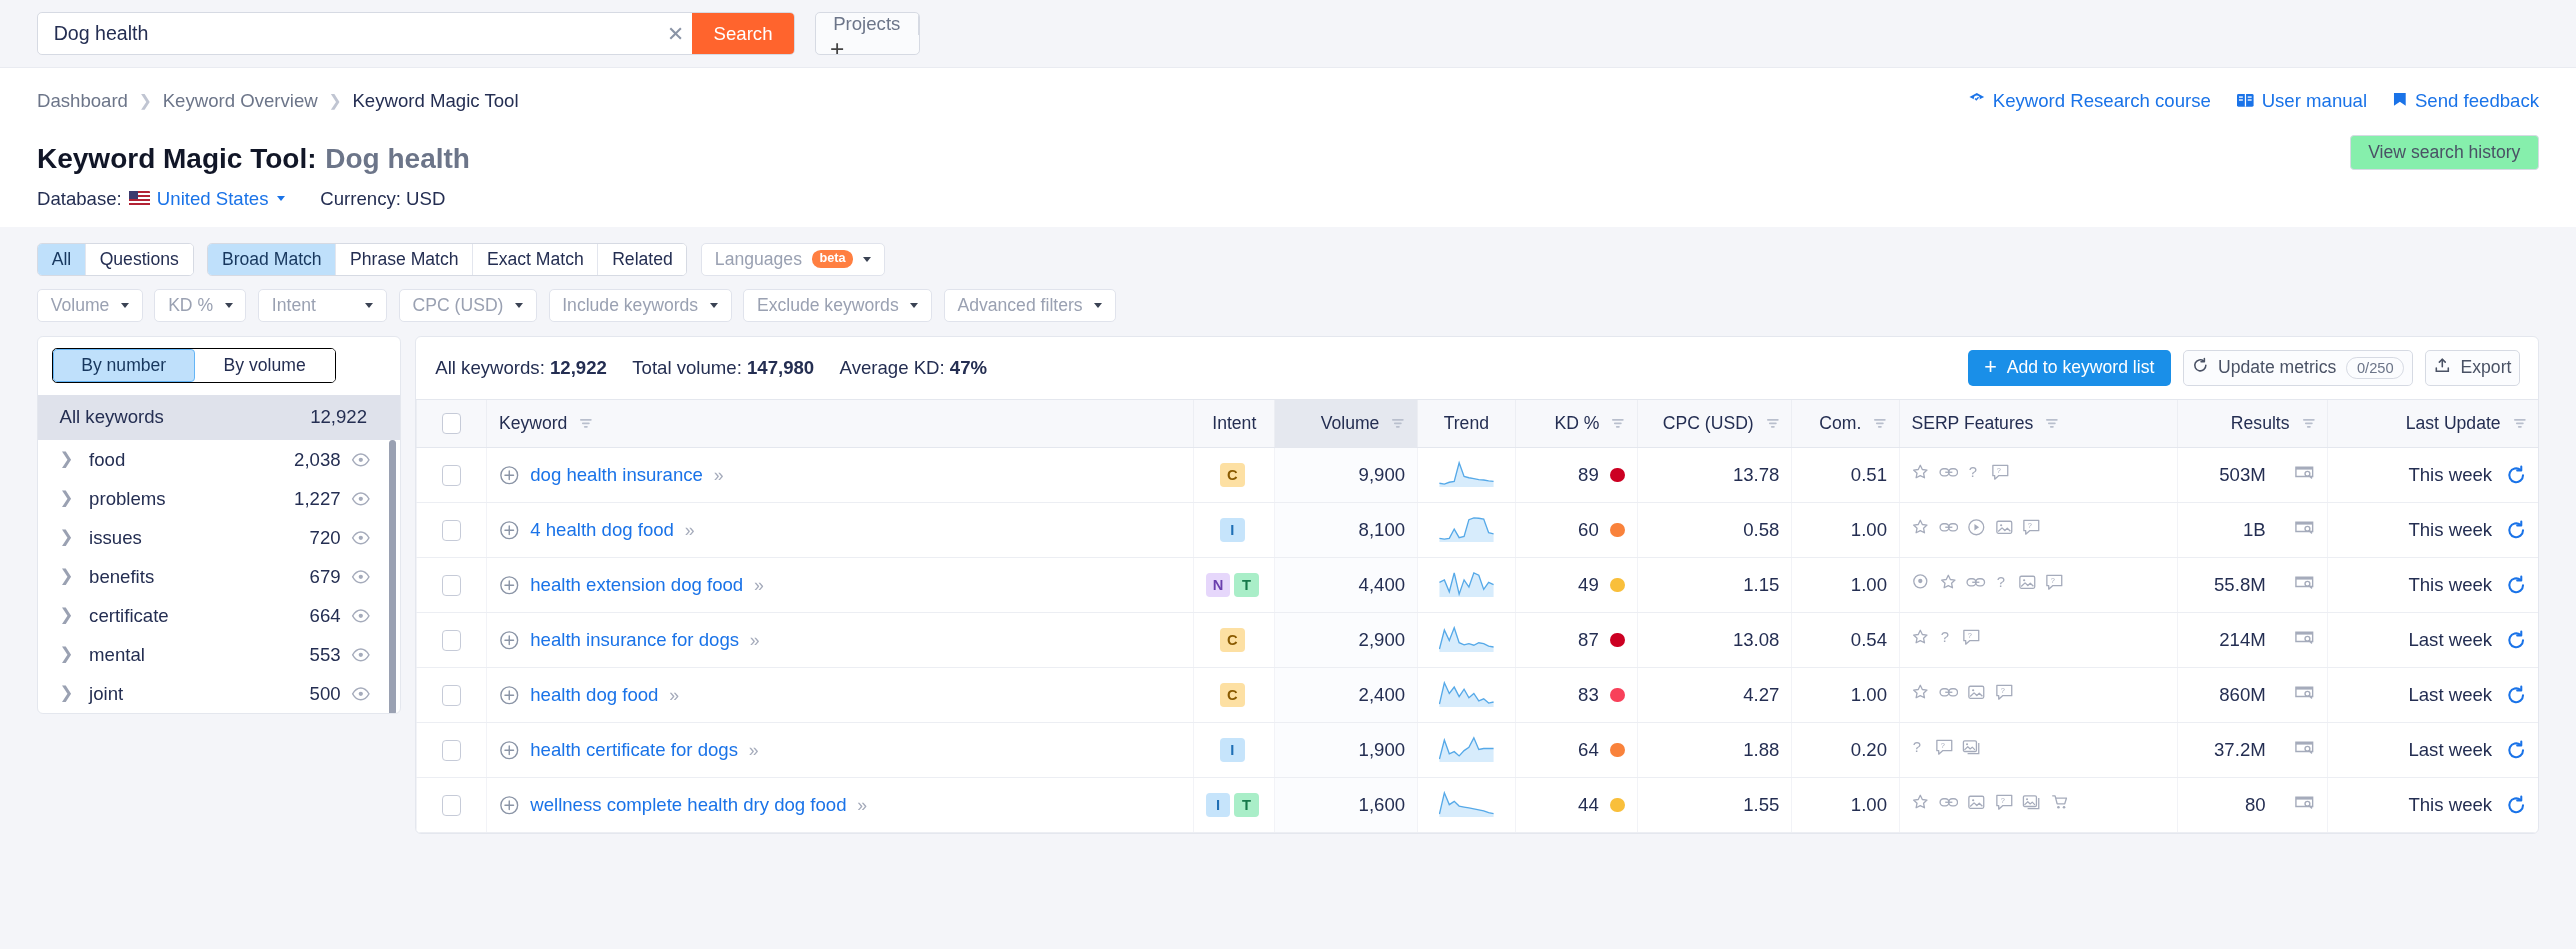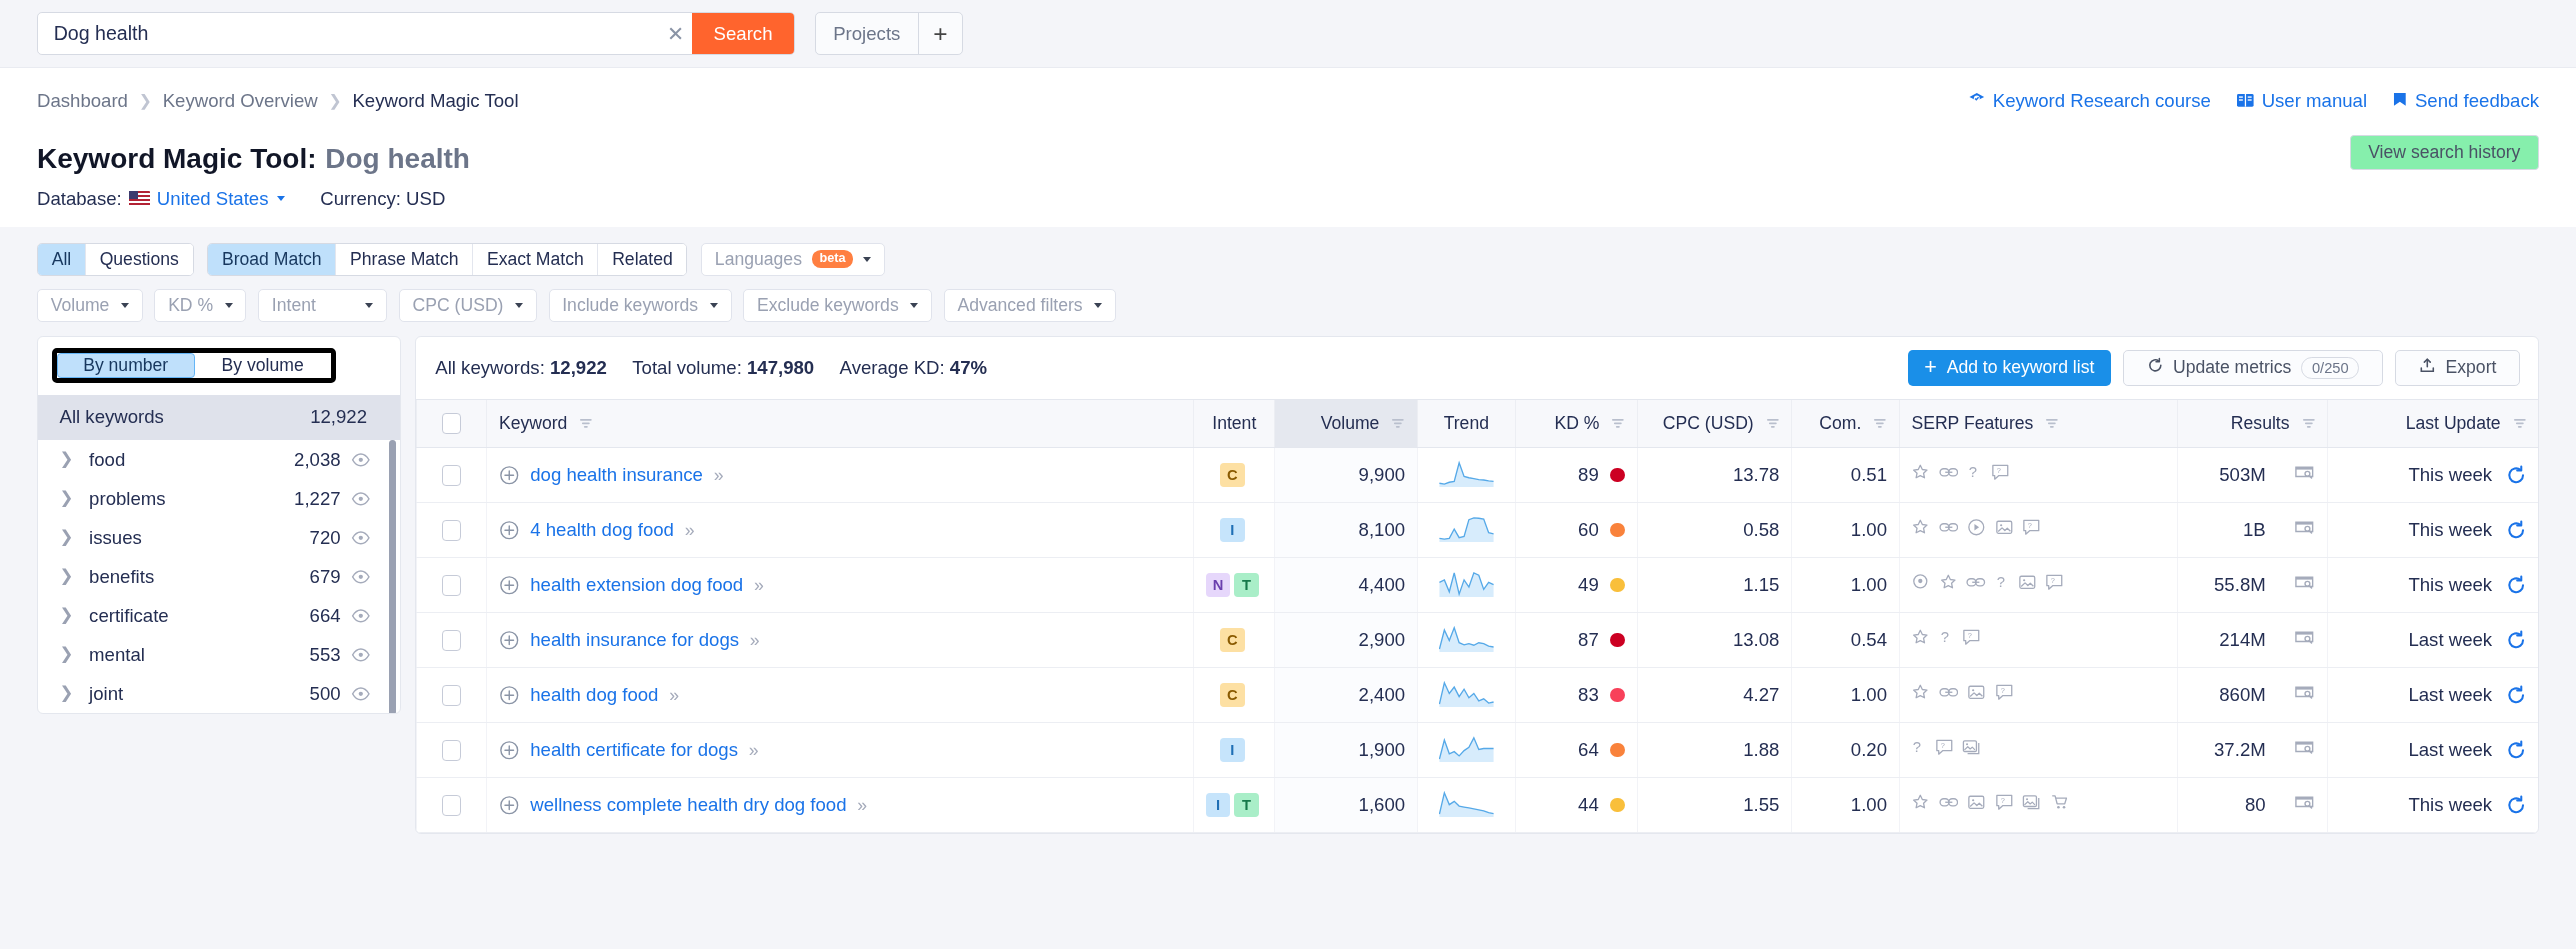--- a/index.html
+++ b/index.html
@@ -46,21 +46,21 @@
     user-select: none;
   }
   .search-btn {
     background: #ff642d; color: #fff; border: 0;
     font-size: 18.6px; font-family: "Liberation Sans", sans-serif;
     padding: 0 21.5px; cursor: pointer; font-weight: 400;
   }
   .projects-group {
     display: flex; align-items: stretch; height: 43px;
     border: 1px solid #d6dae3; border-radius: 4.9px;
-    background: #fafbfd; overflow: hidden;
+    background: #fafbfd; overflow: hidden; flex-direction: column;
   }
   .projects-btn {
     display: flex; align-items: center; padding: 0 17.6px;
     font-size: 18.6px; color: #6c7589; background: transparent;
     border: 0; border-right: 1px solid #d6dae3; cursor: pointer;
     font-family: "Liberation Sans", sans-serif;
   }
   .projects-add {
     display: flex; align-items: center; justify-content: center;
     width: 43px; font-size: 24.5px; color: #444; cursor: pointer;
@@ -168,21 +168,21 @@
   .main { display: flex; padding: 0 37px; gap: 13.7px; align-items: flex-start; }
 
   
   .sidebar {
     width: 364px; background: #fff;
     border: 1px solid #e4e7ee; border-radius: 5.9px;
     overflow: hidden; flex: none;
   }
   .sb-toggle { padding: 10.8px 13.7px 11.7px 13.7px; }
   .sb-seg {
-    display: flex; border: 5px solid #000000; border-radius: 4.9px;
+    display: flex; border: 1px solid #000000; border-radius: 4.9px;
     overflow: hidden; height: 35px; width: 284px; justify-content: flex-end;
   }
   .sb-seg div {
     flex: 1; display: flex; align-items: center; justify-content: center;
     font-size: 17.6px; color: #242e52; cursor: pointer; background: #fff;
   }
   .sb-seg div.active { background: #bfe0fb; color: #17375e; border: 1px solid #64b5f6; border-radius: 3.9px; }
   .sb-list { position: relative; }
   .sb-all {
     display: flex; justify-content: space-between; align-items: center;
@@ -221,21 +221,21 @@
   .acts { display: flex; align-items: center; gap: 11.7px; }
   .btn-primary {
     display: flex; align-items: center; gap: 9.8px;
     background: #1a8fe8; color: #fff; border: 0; border-radius: 4.9px;
     height: 36px; padding: 0 16.6px; font-size: 17.6px; cursor: pointer;
     font-family: "Liberation Sans", sans-serif;
   }
   .btn-ghost {
     display: flex; align-items: center; gap: 9.8px;
     background: #fbfcfe; color: #4a5265; border: 1px solid #d6dae3;
-    border-radius: 4.9px; height: 36px; padding: 0 23px; font-size: 17.6px;
+    border-radius: 4.9px; height: 36px; padding: 0 8px; font-size: 17.6px;
     cursor: pointer; font-family: "Liberation Sans", sans-serif;
   }
   .count-pill {
     border: 1px solid #d6dae3; border-radius: 10.8px;
     font-size: 14.7px; color: #6c7589; padding: 2px 9.8px;
   }
 
   table { width: 100%; border-collapse: collapse; table-layout: fixed; }
   thead th {
     background: #f7f8fb; border-top: 1px solid #e4e7ee;

